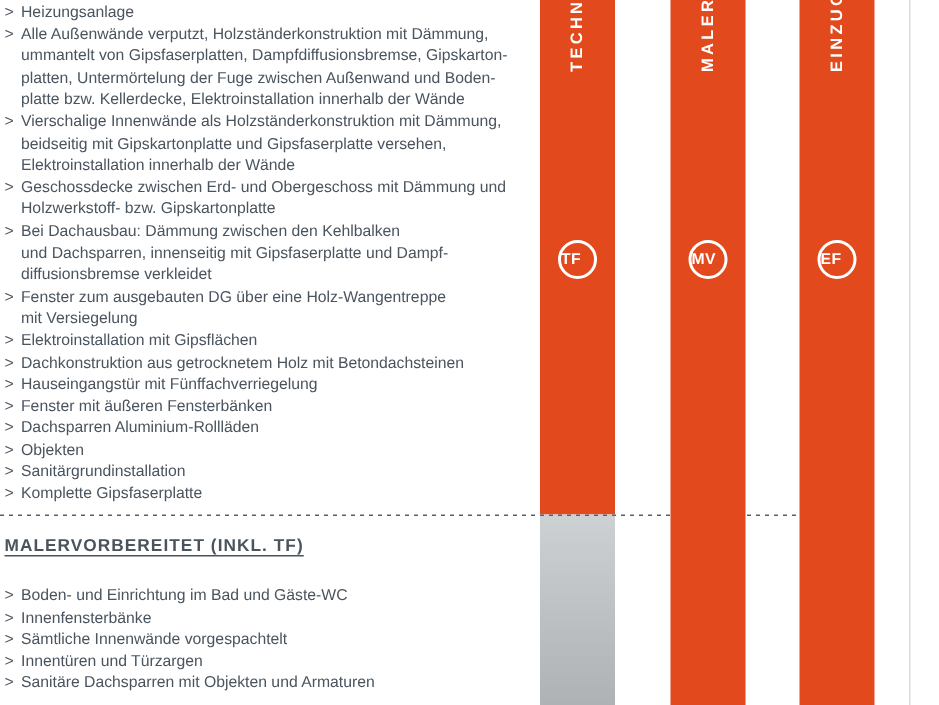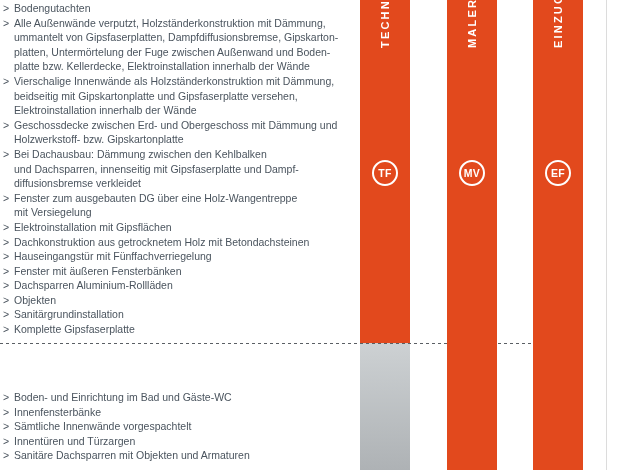--- a/index.html
+++ b/index.html
@@ -48,35 +48,35 @@
   }
   .bar-label{
     position:absolute;top:48px;left:calc(50% - 6px);
     transform:rotate(-90deg);transform-origin:0 0;
     white-space:nowrap;font-size:11px;line-height:12px;font-weight:bold;
     letter-spacing:2.2px;color:#fff;
   }
   .badge{
     position:absolute;top:160px;left:50%;transform:translateX(-50%);
     width:22px;height:22px;border:2px solid #fff;border-radius:50%;
-    display:flex;align-items:center;justify-content:center;
+    display:flex;align-items:center;
   }
   .badge span{font-size:10.5px;font-weight:bold;color:#fff;letter-spacing:0.3px;}
   
   .edge-line{position:absolute;left:606px;top:0;width:1px;height:470px;background:var(--edge-line,#DCDCDC);}
 </style>
 </head>
 <body>
 
 <div id="page">
 
   <ul id="list1" class="speclist">
     <li>
         <span class="m">&gt;</span>
-        <span class="t">Bodengutachten</span>
+        <span class="t">Heizungsanlage</span>
       </li>
     <li>
         <span class="m">&gt;</span>
         <span class="t">Alle Außenwände verputzt, Holzständerkonstruktion mit Dämmung,
 ummantelt von Gipsfaserplatten, Dampfdiffusionsbremse, Gipskarton-
 platten, Untermörtelung der Fuge zwischen Außenwand und Boden-
 platte bzw. Kellerdecke, Elektroinstallation innerhalb der Wände</span>
       </li>
     <li>
         <span class="m">&gt;</span>
@@ -129,20 +129,21 @@
         <span class="t">Sanitärgrundinstallation</span>
       </li>
     <li>
         <span class="m">&gt;</span>
         <span class="t">Komplette Gipsfaserplatte</span>
       </li>
   </ul>
 
   <div class="dashline"></div>
 
+  <h2 class="section-heading">MALERVORBEREITET (INKL. TF)</h2>
   <ul id="list2" class="speclist">
     <li>
         <span class="m">&gt;</span>
         <span class="t">Boden- und Einrichtung im Bad und Gäste-WC</span>
       </li>
     <li>
         <span class="m">&gt;</span>
         <span class="t">Innenfensterbänke</span>
       </li>
     <li>

